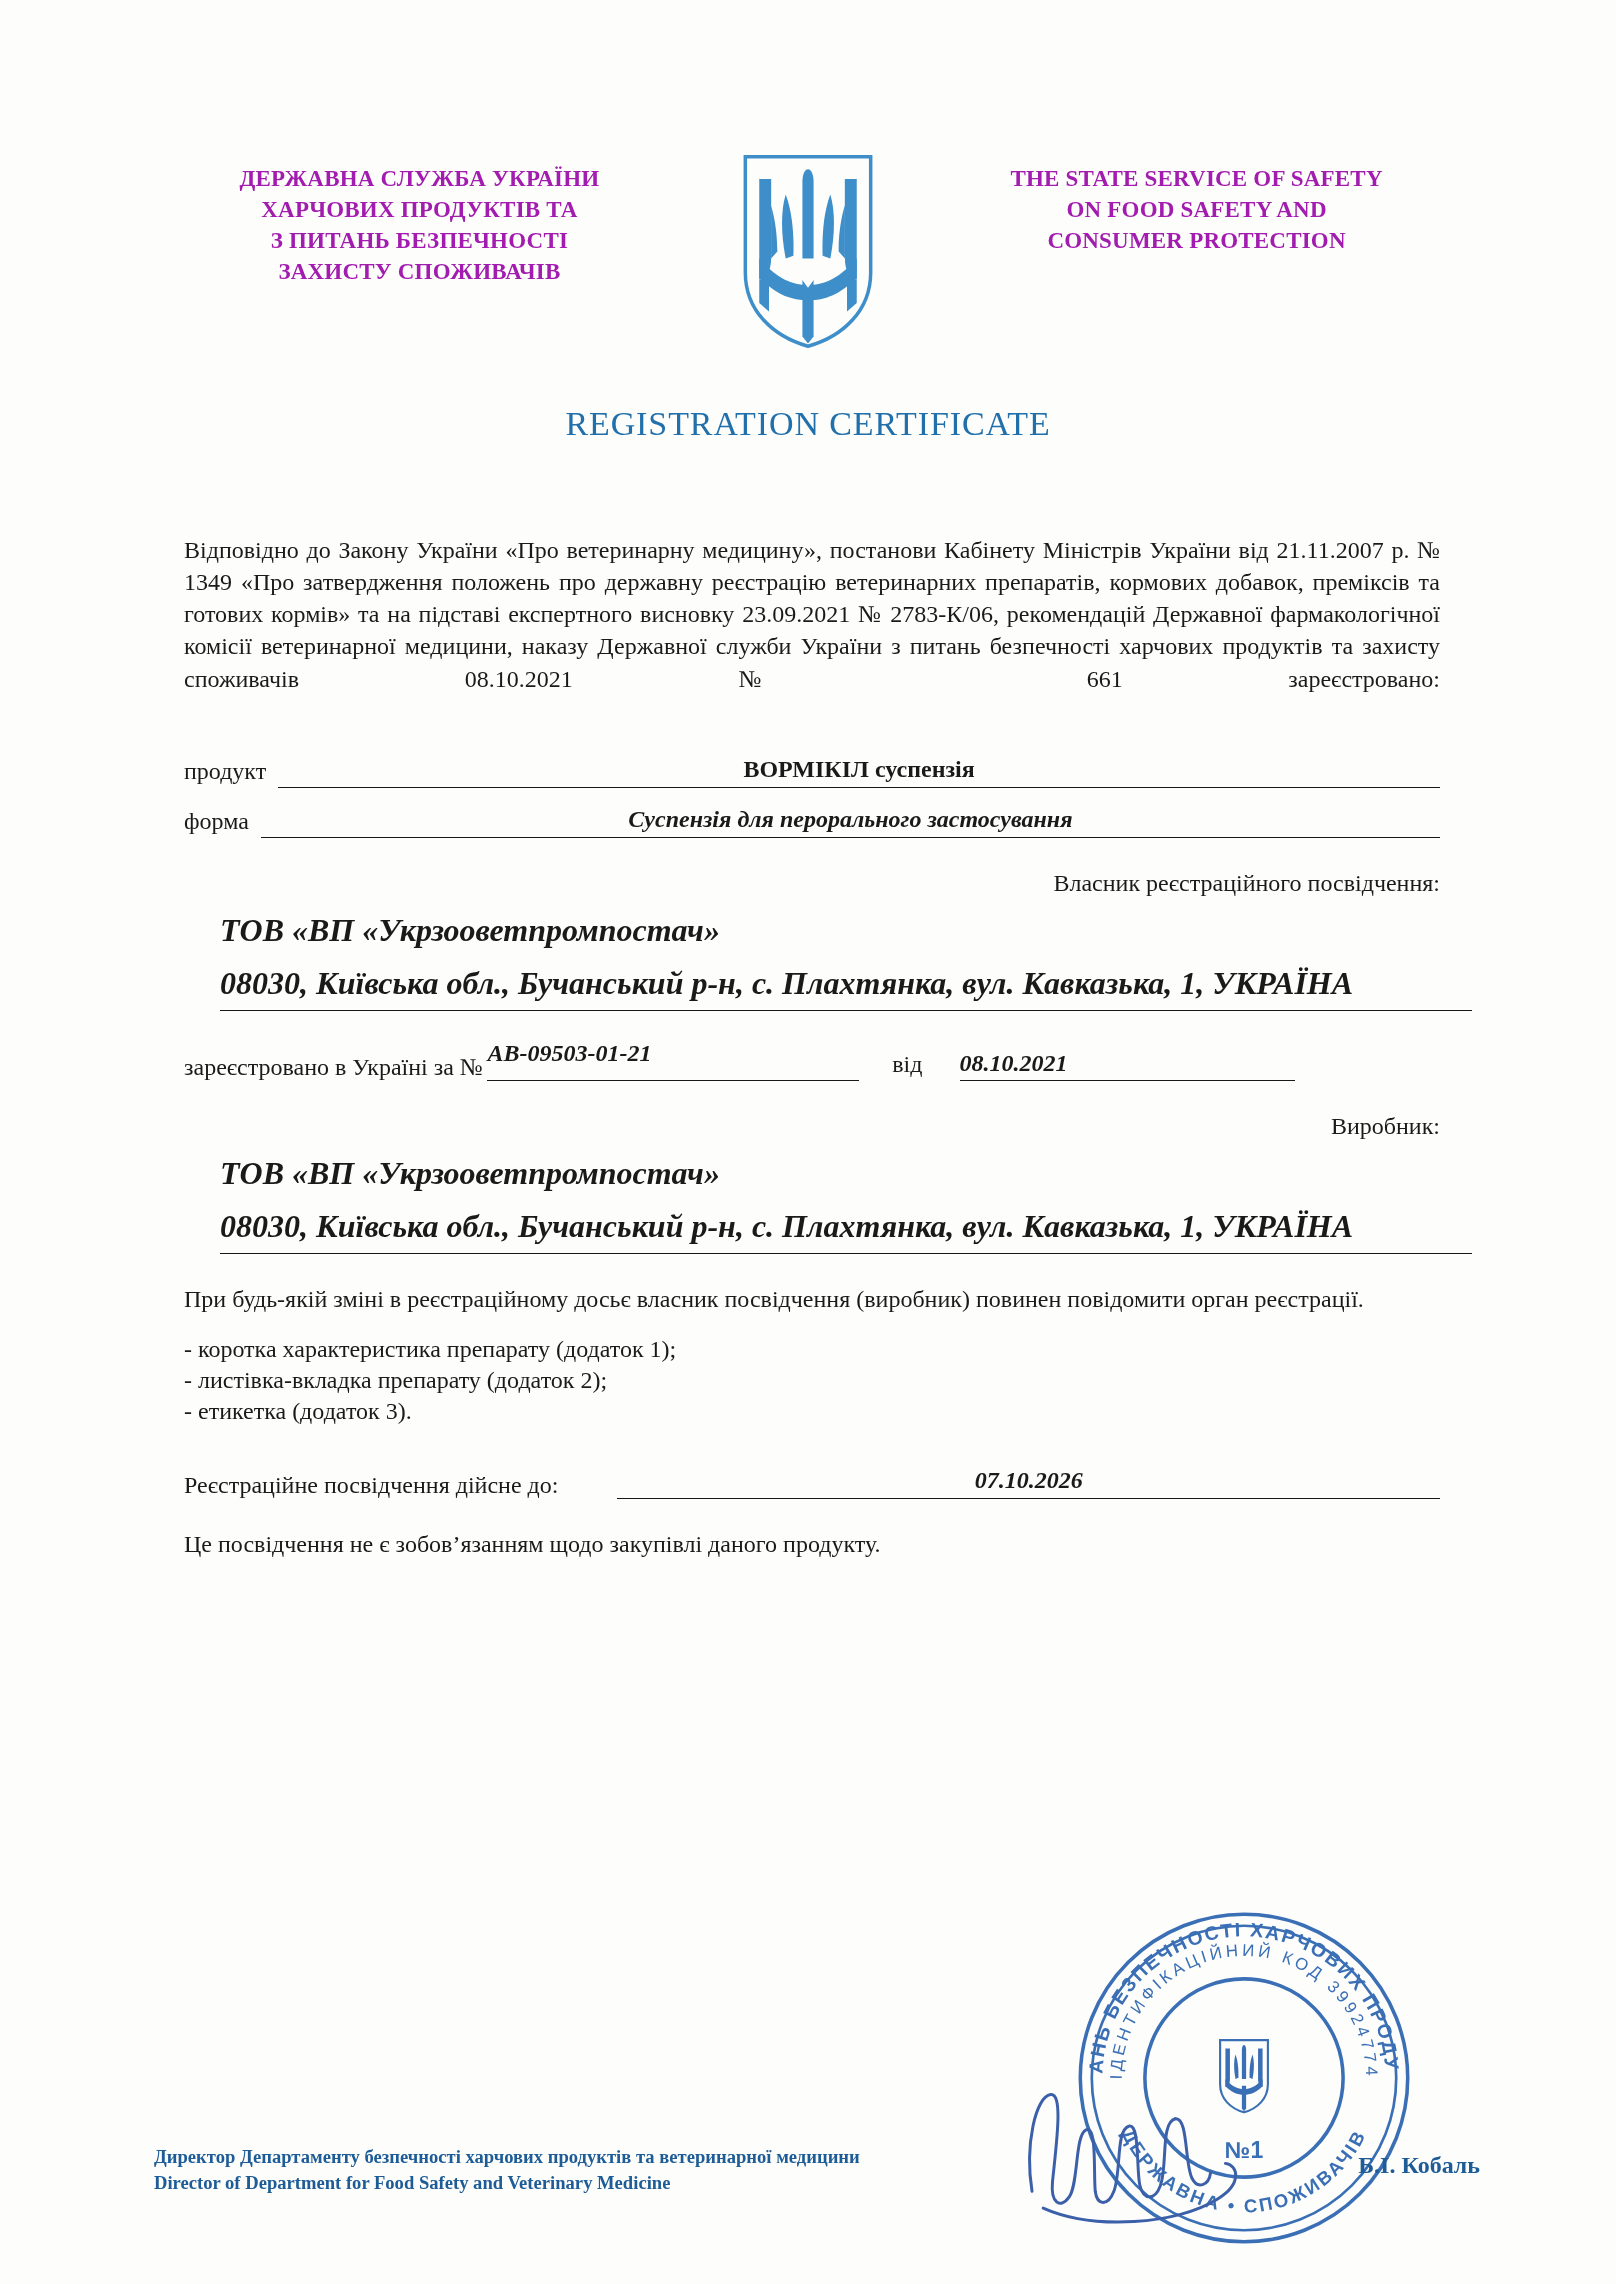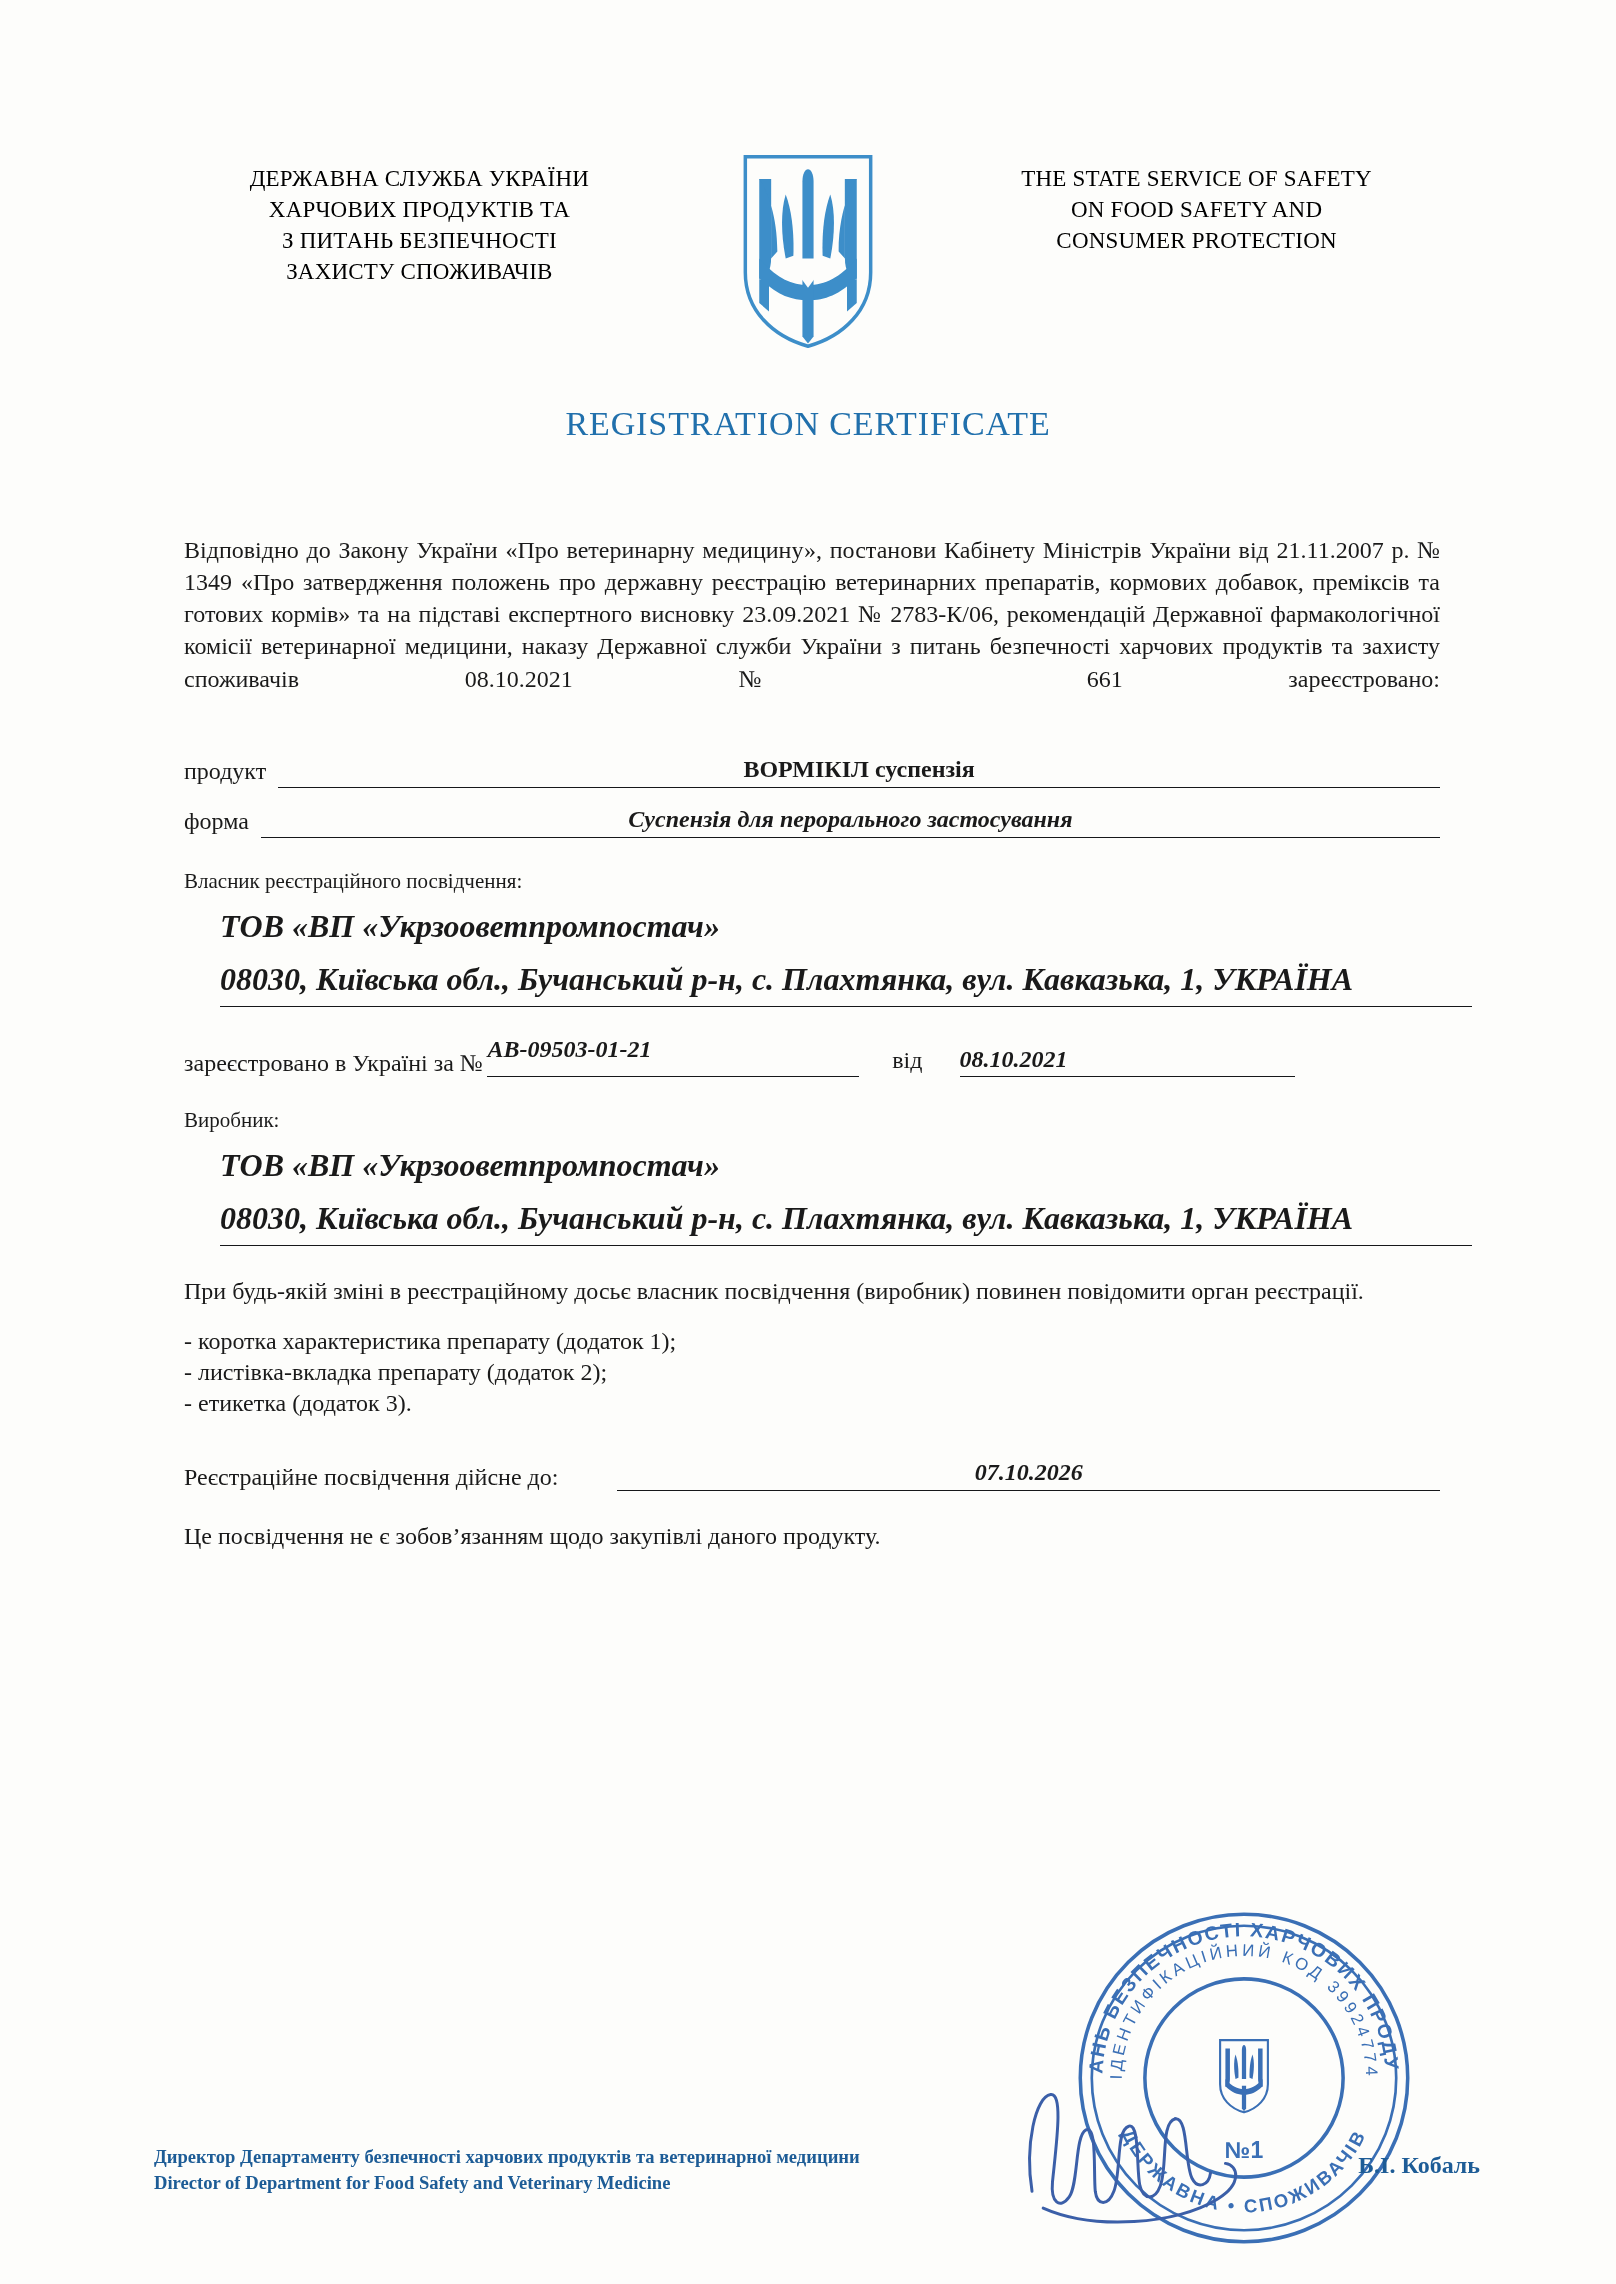--- a/index.html
+++ b/index.html
@@ -28,22 +28,22 @@
     width: 1616px;
     height: 200px;
     display: flex;
     flex-direction: row;
     align-items: flex-start;
     justify-content: center;
   }
   .header-col {
     width: 540px;
     text-align: center;
-    color: #000000;
-    font-weight: normal;
+    color: #a21caf;
+    font-weight: bold;
     font-size: 23px;
     line-height: 1.34;
     letter-spacing: 0.2px;
     padding-top: 10.2px;
   }
   .header-col.left  { padding-right: 18.6px; }
   .header-col.right { padding-left: 18.6px; }
   .header-col div { white-space: nowrap; }
 
   .emblem {
@@ -114,22 +114,23 @@
   }
   .field-value {
     font-style: italic;
     font-weight: bold;
     font-size: 24px;
     white-space: nowrap;
   }
   .field-value.upright { font-style: normal; }
 
   .block-label {
-    font-size: 21px;
+    font-size: 24px;
     line-height: 1.34;
+    text-align: right;
   }
   .block-strong {
     font-size: 32px;
     font-style: italic;
     font-weight: bold;
     line-height: 1.34;
     margin-left: 36px;
   }
   .underline-full {
     border-bottom: 1.9px solid #16181a;

